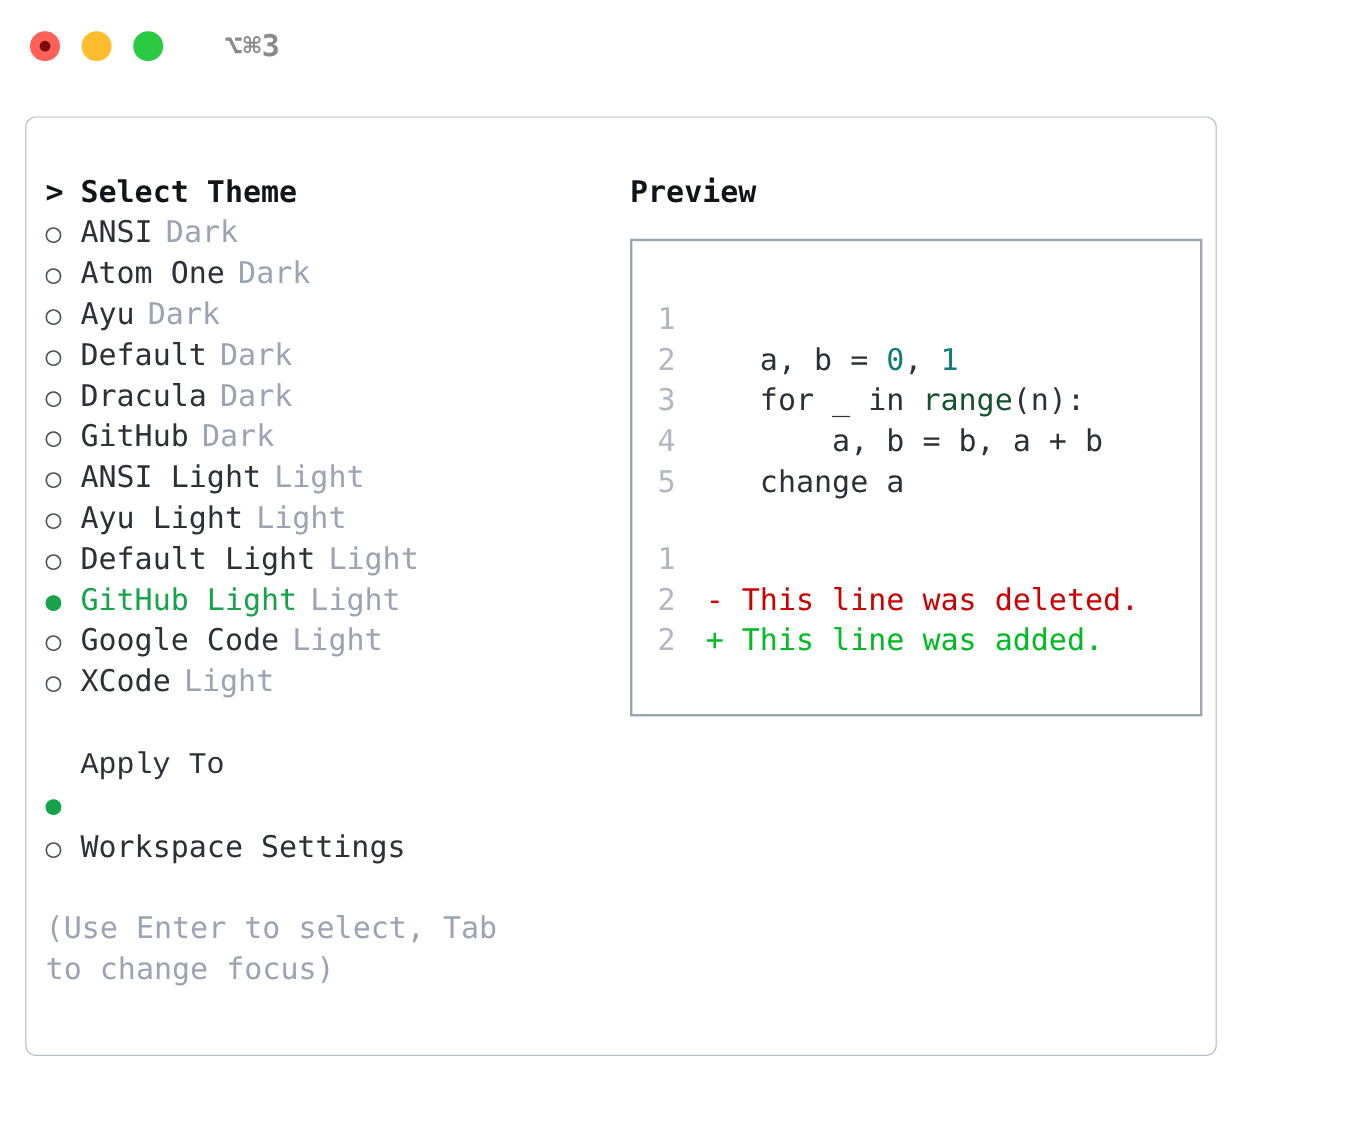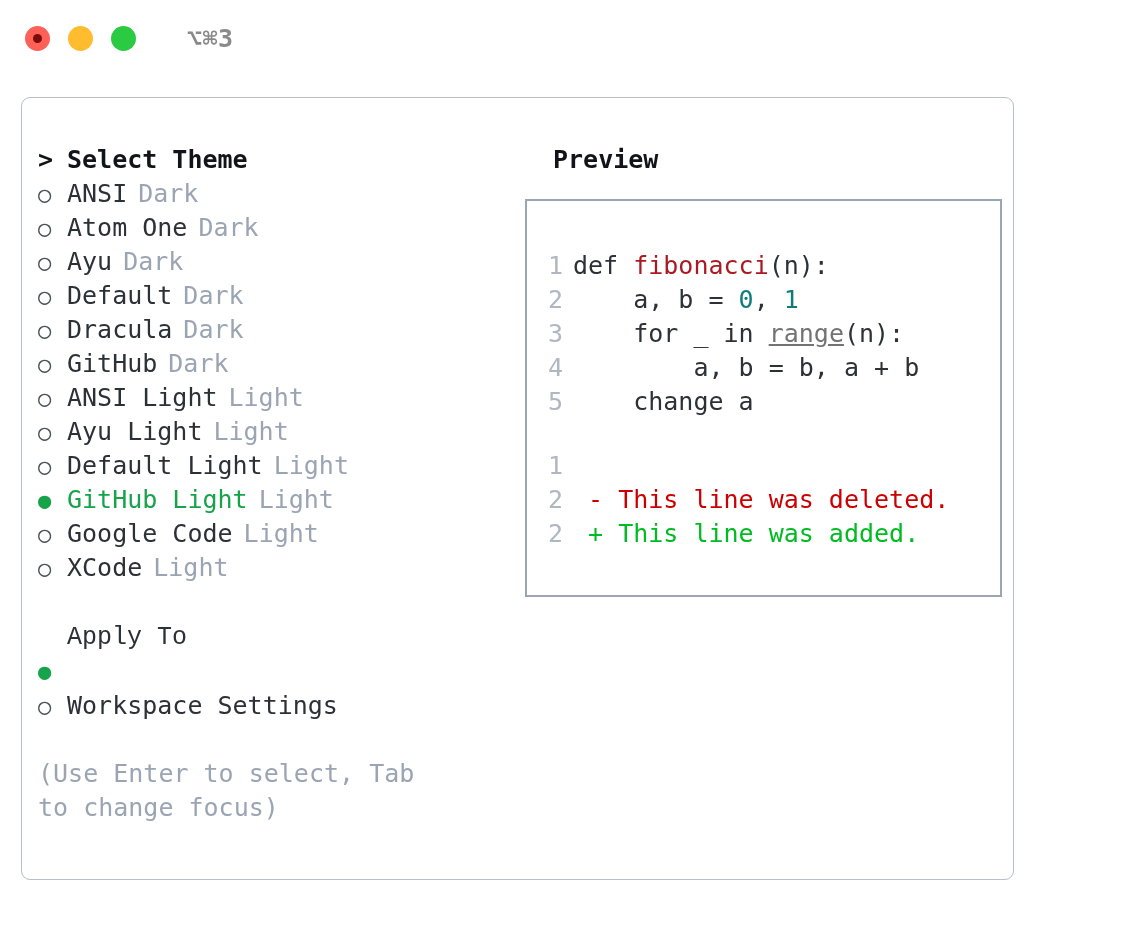--- a/index.html
+++ b/index.html
@@ -165,21 +165,20 @@
     flex: 1;
     padding-left: 25px;
   }
 
   .preview-title {
     font-size: 25px;
     line-height: 34px;
     font-weight: bold;
     color: #111418;
     margin-bottom: 22px;
-    margin-left: 28px;
   }
 
   .preview-box {
     width: 477px;
     height: 398px;
     border: 2px solid #9aa6b4;
     background: #ffffff;
     padding: 48px 0 0 0;
   }
 
@@ -196,21 +195,21 @@
     flex: none;
     text-align: right;
     color: #afb8c1;
     padding-right: 10px;
   }
 
   .code-text { color: #2b3137; }
 
   .tok-fn   { color: #ab1a22; }
   .tok-num  { color: #0e7c7b; }
-  .tok-bi   { color: #737373; text-decoration: underline; }
+  .tok-bi   { color: #14532d; }
 
   .diff-gap { height: 30px; }
 
   .diff-ctx { color: #8c949c; }
   .diff-del { color: #cc0000; }
   .diff-add { color: #00bb22; }
 </style>
 </head>
 <body>
 
@@ -319,21 +318,21 @@
           <div class="spacer-sm"></div>
 
           <div class="hint">(Use Enter to select, Tab to change focus)</div>
         </div>
 
         <div class="right-col">
           <div class="preview-title">Preview</div>
 
           <div class="preview-box">
             <div id="code-block">
-                <div class="code-line"><span class="lineno">1</span><span><span class="code-text">def </span><span class="tok-fn">fibonacci</span><span class="code-text">(n):</span></span></div>
+                <div class="code-line"><span class="lineno">1</span></div>
                 <div class="code-line"><span class="lineno">2</span><span><span class="code-text">    a, b = </span><span class="tok-num">0</span><span class="code-text">, </span><span class="tok-num">1</span></span></div>
                 <div class="code-line"><span class="lineno">3</span><span><span class="code-text">    for _ in </span><span class="tok-bi">range</span><span class="code-text">(n):</span></span></div>
                 <div class="code-line"><span class="lineno">4</span><span><span class="code-text">        a, b = b, a + b</span></span></div>
                 <div class="code-line"><span class="lineno">5</span><span><span class="code-text">    change a</span></span></div>
               </div>
             <div class="diff-gap"></div>
             <div id="diff-block">
                 <div class="code-line"><span class="lineno">1</span><span class="diff-ctx">   </span></div>
                 <div class="code-line"><span class="lineno">2</span><span class="diff-del"> - </span><span class="diff-del">This line was deleted.</span></div>
                 <div class="code-line"><span class="lineno">2</span><span class="diff-add"> + </span><span class="diff-add">This line was added.</span></div>

